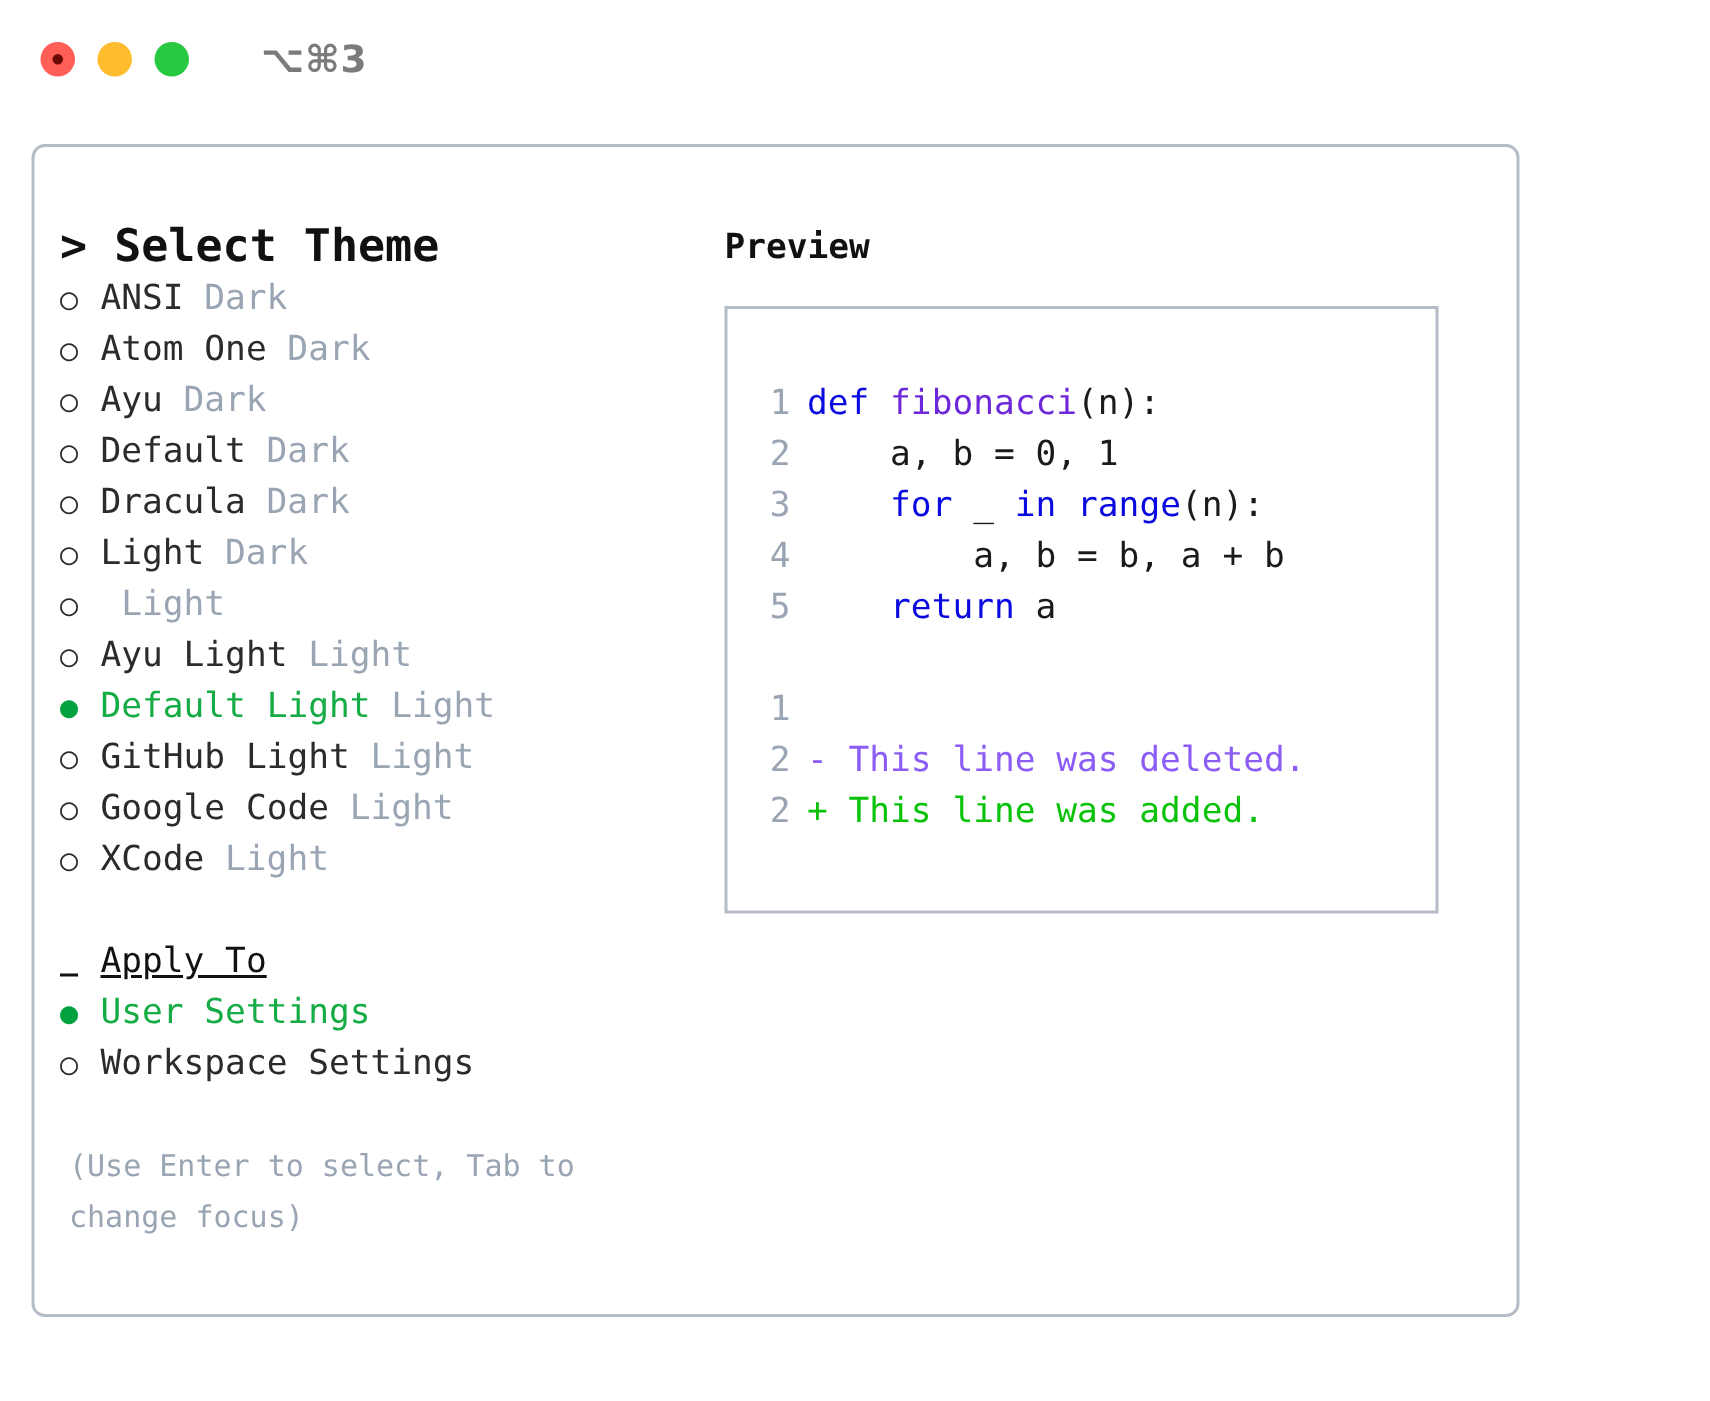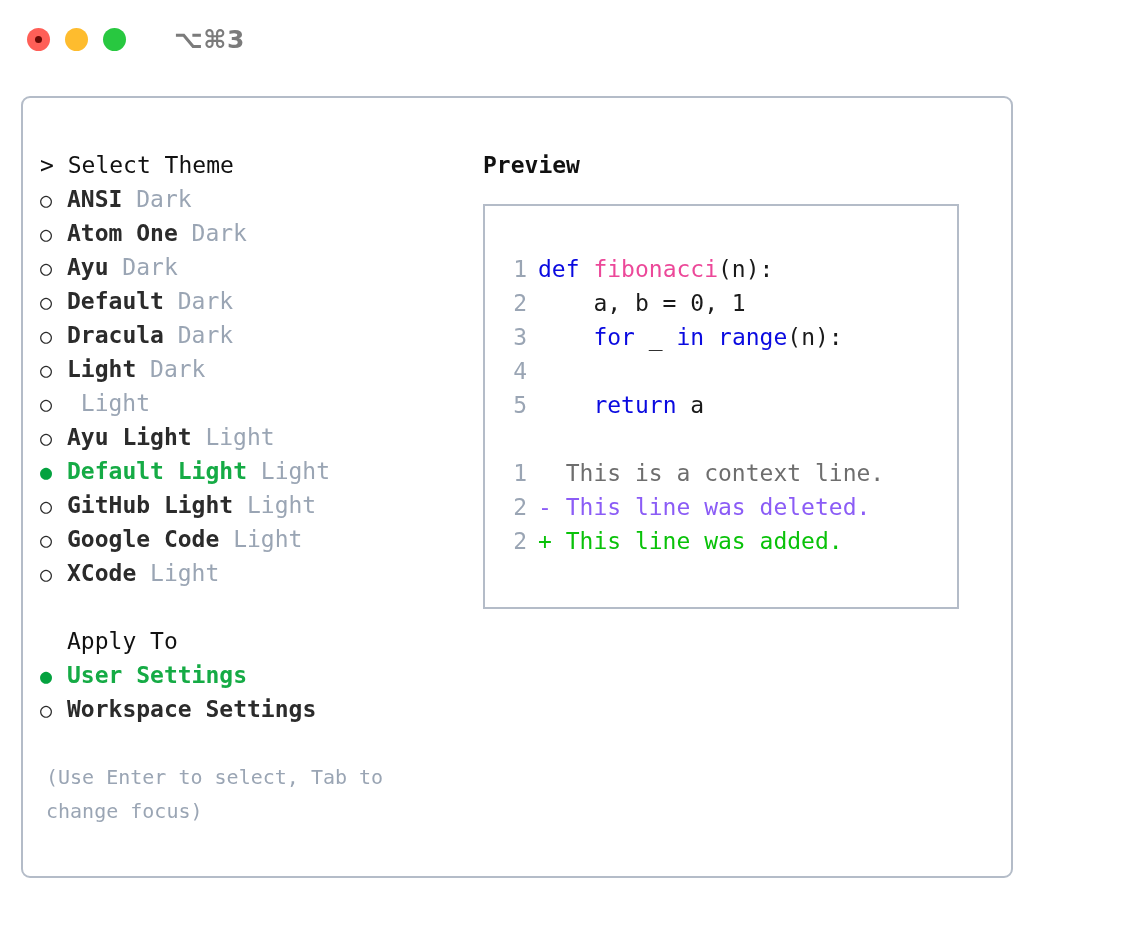--- a/index.html
+++ b/index.html
@@ -98,22 +98,22 @@
 
   
   .left-col {
     width: 460px;
     padding: 50px 0 0 17px;
     box-sizing: border-box;
     flex: none;
   }
 
   .section-title {
-    font-size: 23px;
-    font-weight: normal;
+    font-size: 30px;
+    font-weight: bold;
     color: #111111;
     line-height: 34px;
     white-space: pre;
     letter-spacing: 0px;
   }
 
   .opt-row {
     display: flex;
     align-items: baseline;
     height: 34px;
@@ -124,35 +124,36 @@
   }
   .bullet {
     width: 27px;
     flex: none;
     display: inline-block;
     font-size: 20px;
     color: #2b2b2b;
     line-height: 34px;
   }
   .bullet.sel { color: #04a23f; }
-  .opt-label { color: #2b2b2b; font-weight: bold; }
+  .opt-label { color: #2b2b2b; }
   .opt-row.selected .opt-label { color: #15ab45; }
   .opt-cat {
     color: #9aa5b4;
     margin-left: 0.6em;
   }
 
   .group-header {
     display: flex;
     align-items: flex-end;
     height: 34px;
     font-size: 23px;
     line-height: 34px;
     color: #111111;
     white-space: pre;
+    text-decoration: underline;
   }
   .group-header .bullet { color: transparent; }
 
   .spacer-row { height: 34px; }
 
   .hint {
     margin-top: 34px;
     padding-left: 6px;
     width: 410px;
     font-size: 20px;
@@ -197,21 +198,21 @@
     width: 34px;
     flex: none;
     text-align: right;
     color: #9aa5b4;
     padding-right: 11px;
     box-sizing: content-box;
   }
   .code-text { white-space: pre; }
 
   .tok-kw   { color: #0a0ae0; }
-  .tok-fn   { color: #ec4899; }
+  .tok-fn   { color: #6d28d9; }
   .tok-plain{ color: #1a1a1a; }
   .tok-ctx  { color: #6e6e6e; }
   .tok-del  { color: #8b5cf6; }
   .tok-add  { color: #09c209; }
 
   .blank-line { height: 34px; }
 </style>
 </head>
 <body>
 
@@ -321,35 +322,35 @@
 
             <div class="code-line">
               <span class="gutter">2</span><span class="code-text tok-plain">    a, b = 0, 1</span>
             </div>
 
             <div class="code-line">
               <span class="gutter">3</span><span class="code-text tok-plain">    </span><span class="code-text tok-kw">for</span><span class="code-text tok-plain"> _ </span><span class="code-text tok-kw">in</span><span class="code-text tok-plain"> </span><span class="code-text tok-kw">range</span><span class="code-text tok-plain">(n):</span>
             </div>
 
             <div class="code-line">
-              <span class="gutter">4</span>
+              <span class="gutter">4</span><span class="code-text tok-plain">        a, b = b, a + b</span>
             </div>
 
             <div class="code-line">
               <span class="gutter">5</span><span class="code-text tok-plain">    </span><span class="code-text tok-kw">return</span><span class="code-text tok-plain"> a</span>
             </div>
 
           </div>
 
           <div class="blank-line"></div>
 
           <div>
 
             <div class="code-line">
-              <span class="gutter">1</span><span class="code-text tok-ctx">  This is a context line.</span>
+              <span class="gutter">1</span>
             </div>
 
             <div class="code-line">
               <span class="gutter">2</span><span class="code-text tok-del">- This line was deleted.</span>
             </div>
 
             <div class="code-line">
               <span class="gutter">2</span><span class="code-text tok-add">+ This line was added.</span>
             </div>
 

